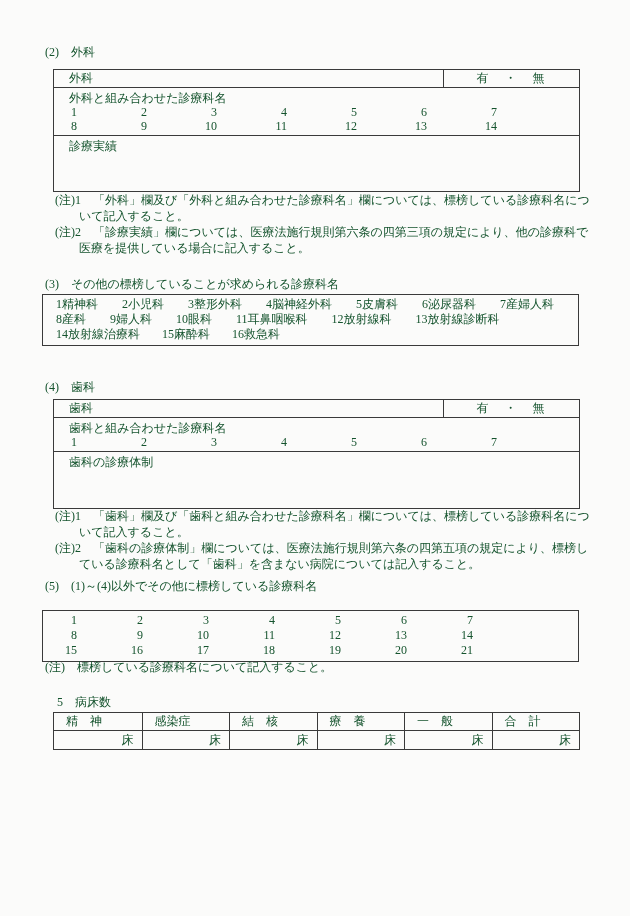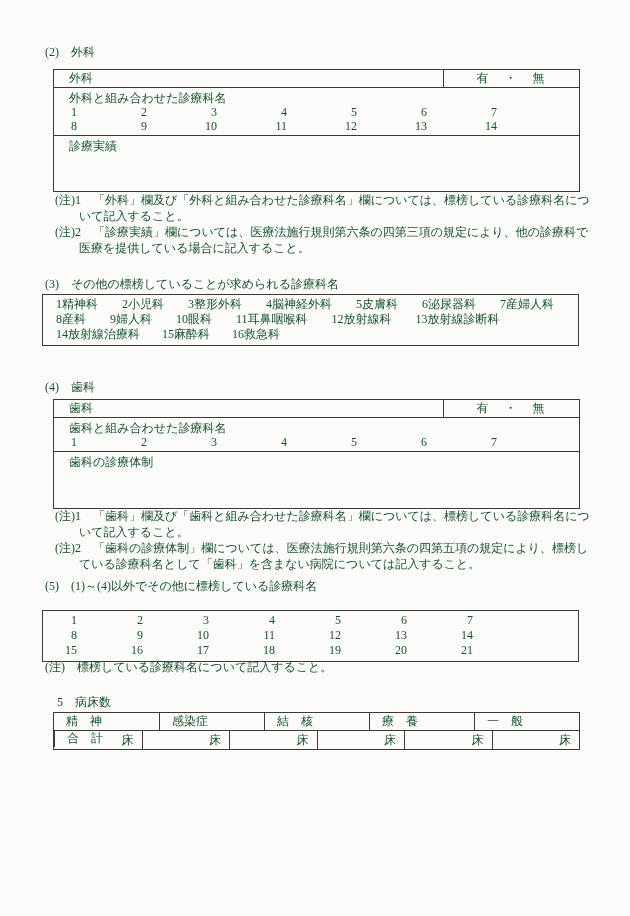--- a/index.html
+++ b/index.html
@@ -26,21 +26,21 @@
   .nline.cont{padding-left:24px;}
   .snote{position:absolute;left:45px;line-height:13px;white-space:pre;}
   
   .box{position:absolute;left:42px;width:535px;border:1px solid #3a3a3a;padding:2px 0 3px;}
   .bline{display:flex;align-items:center;height:15px;padding-left:13px;white-space:pre;}
   .bline.g1{gap:24px}.bline.g2{gap:24px}.bline.g3{gap:22px}
   .ngrid5{display:grid;grid-template-columns:repeat(7,66px);padding-left:20px;height:15px;align-items:center;}
   .ngrid5 span{display:inline-block;width:14px;text-align:right;}
   
   .bedt{position:absolute;left:53px;top:712px;width:525px;border:1px solid #3a3a3a;}
-  .bedh{display:grid;grid-template-columns:repeat(5,1fr);height:17px;}
+  .bedh{display:grid;grid-template-columns:repeat(6,1fr);height:17px;}
   .bedh .bc{display:flex;align-items:center;padding-left:12px;border-left:1px solid #3a3a3a;white-space:pre;}
   .bedh .bc:first-child{border-left:none;}
   .bedr{display:grid;grid-template-columns:repeat(6,1fr);height:18px;border-top:1px solid #3a3a3a;}
   .bedr .bc{display:flex;align-items:center;justify-content:flex-end;padding-right:8px;border-left:1px solid #3a3a3a;}
   .bedr .bc:first-child{border-left:none;}
 </style>
 </head>
 <body>
 
 <div class="page">

